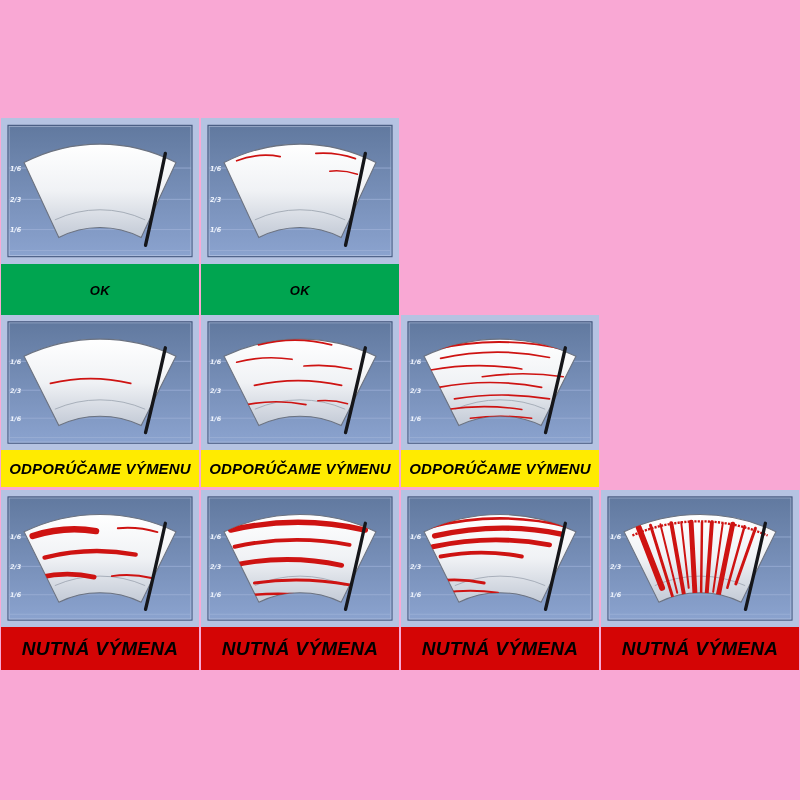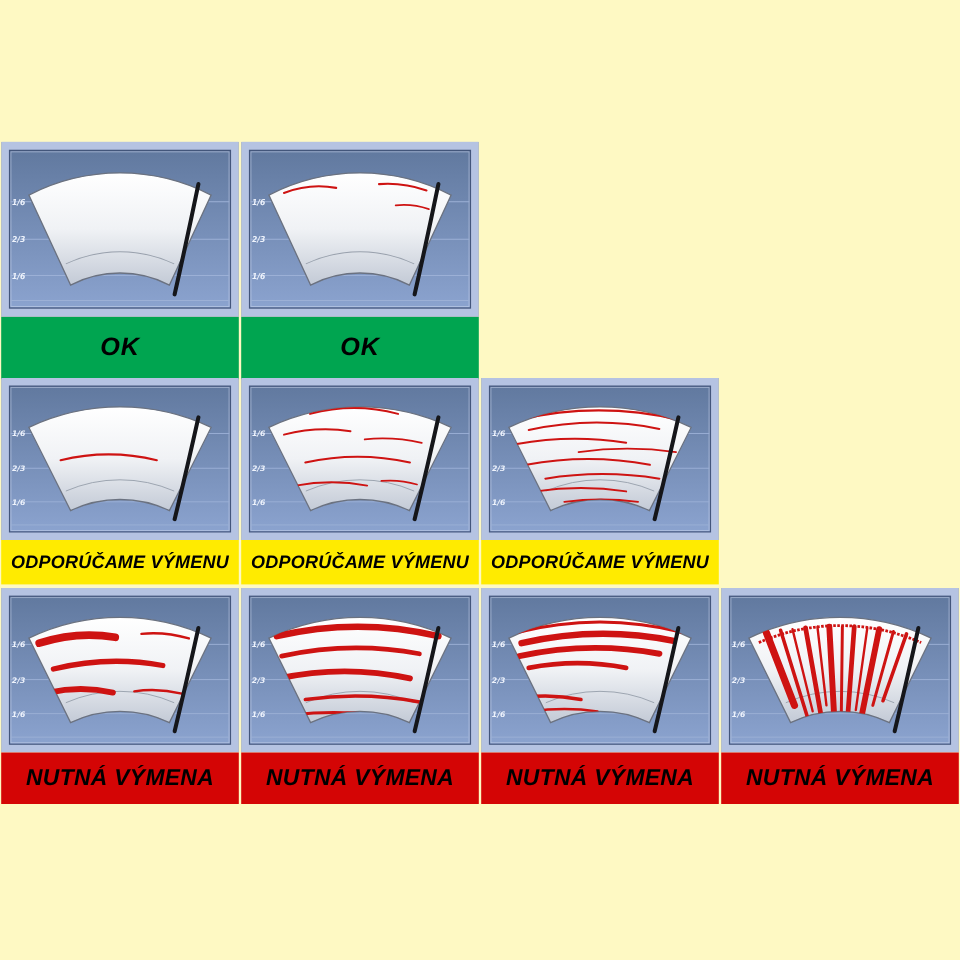--- a/index.html
+++ b/index.html
@@ -1,30 +1,30 @@
 <!DOCTYPE html>
 <html><head>
 <meta charset="utf-8">
 <style>
   *{margin:0;padding:0;box-sizing:border-box}
   html,body{width:800px;height:800px;background:#ffffff;font-family:"Liberation Sans",sans-serif}
-  .stage{position:relative;width:800px;height:800px;overflow:hidden;background:#fef9c3}
+  .stage{position:relative;width:800px;height:800px;overflow:hidden;background:#f9a8d4}
   .row{position:absolute;left:1px;display:flex;gap:2px}
   .row-ok{top:118px}
   .row-recommend{top:315px}
   .row-replace{top:490px}
   .cell{width:198px;display:flex;flex-direction:column}
   .screen{position:relative;width:100%;box-shadow:inset 0 0 0 1px rgba(80,92,120,.5)}
   .row-ok .screen{height:146px}
   .row-recommend .screen{height:135px}
   .row-replace .screen{height:137px}
   .screen svg{display:block;width:100%;height:100%}
   .band{display:flex;align-items:center;justify-content:center;
         font-weight:bold;font-style:italic;color:#000;white-space:nowrap}
-  .row-ok .band{height:52px;font-size:21px;letter-spacing:.6px}
+  .row-ok .band{height:52px;font-size:13px;letter-spacing:.6px}
   .row-recommend .band{height:37px;font-size:15px;letter-spacing:.2px}
   .row-replace .band{height:43px;font-size:19px;letter-spacing:.3px}
   .scale{font:italic 700 6.5px "DejaVu Sans",sans-serif;fill:#eef3fc}
 </style>
 </head>
 <body>
 
 <div class="stage">
 
   <div class="row row-ok">

